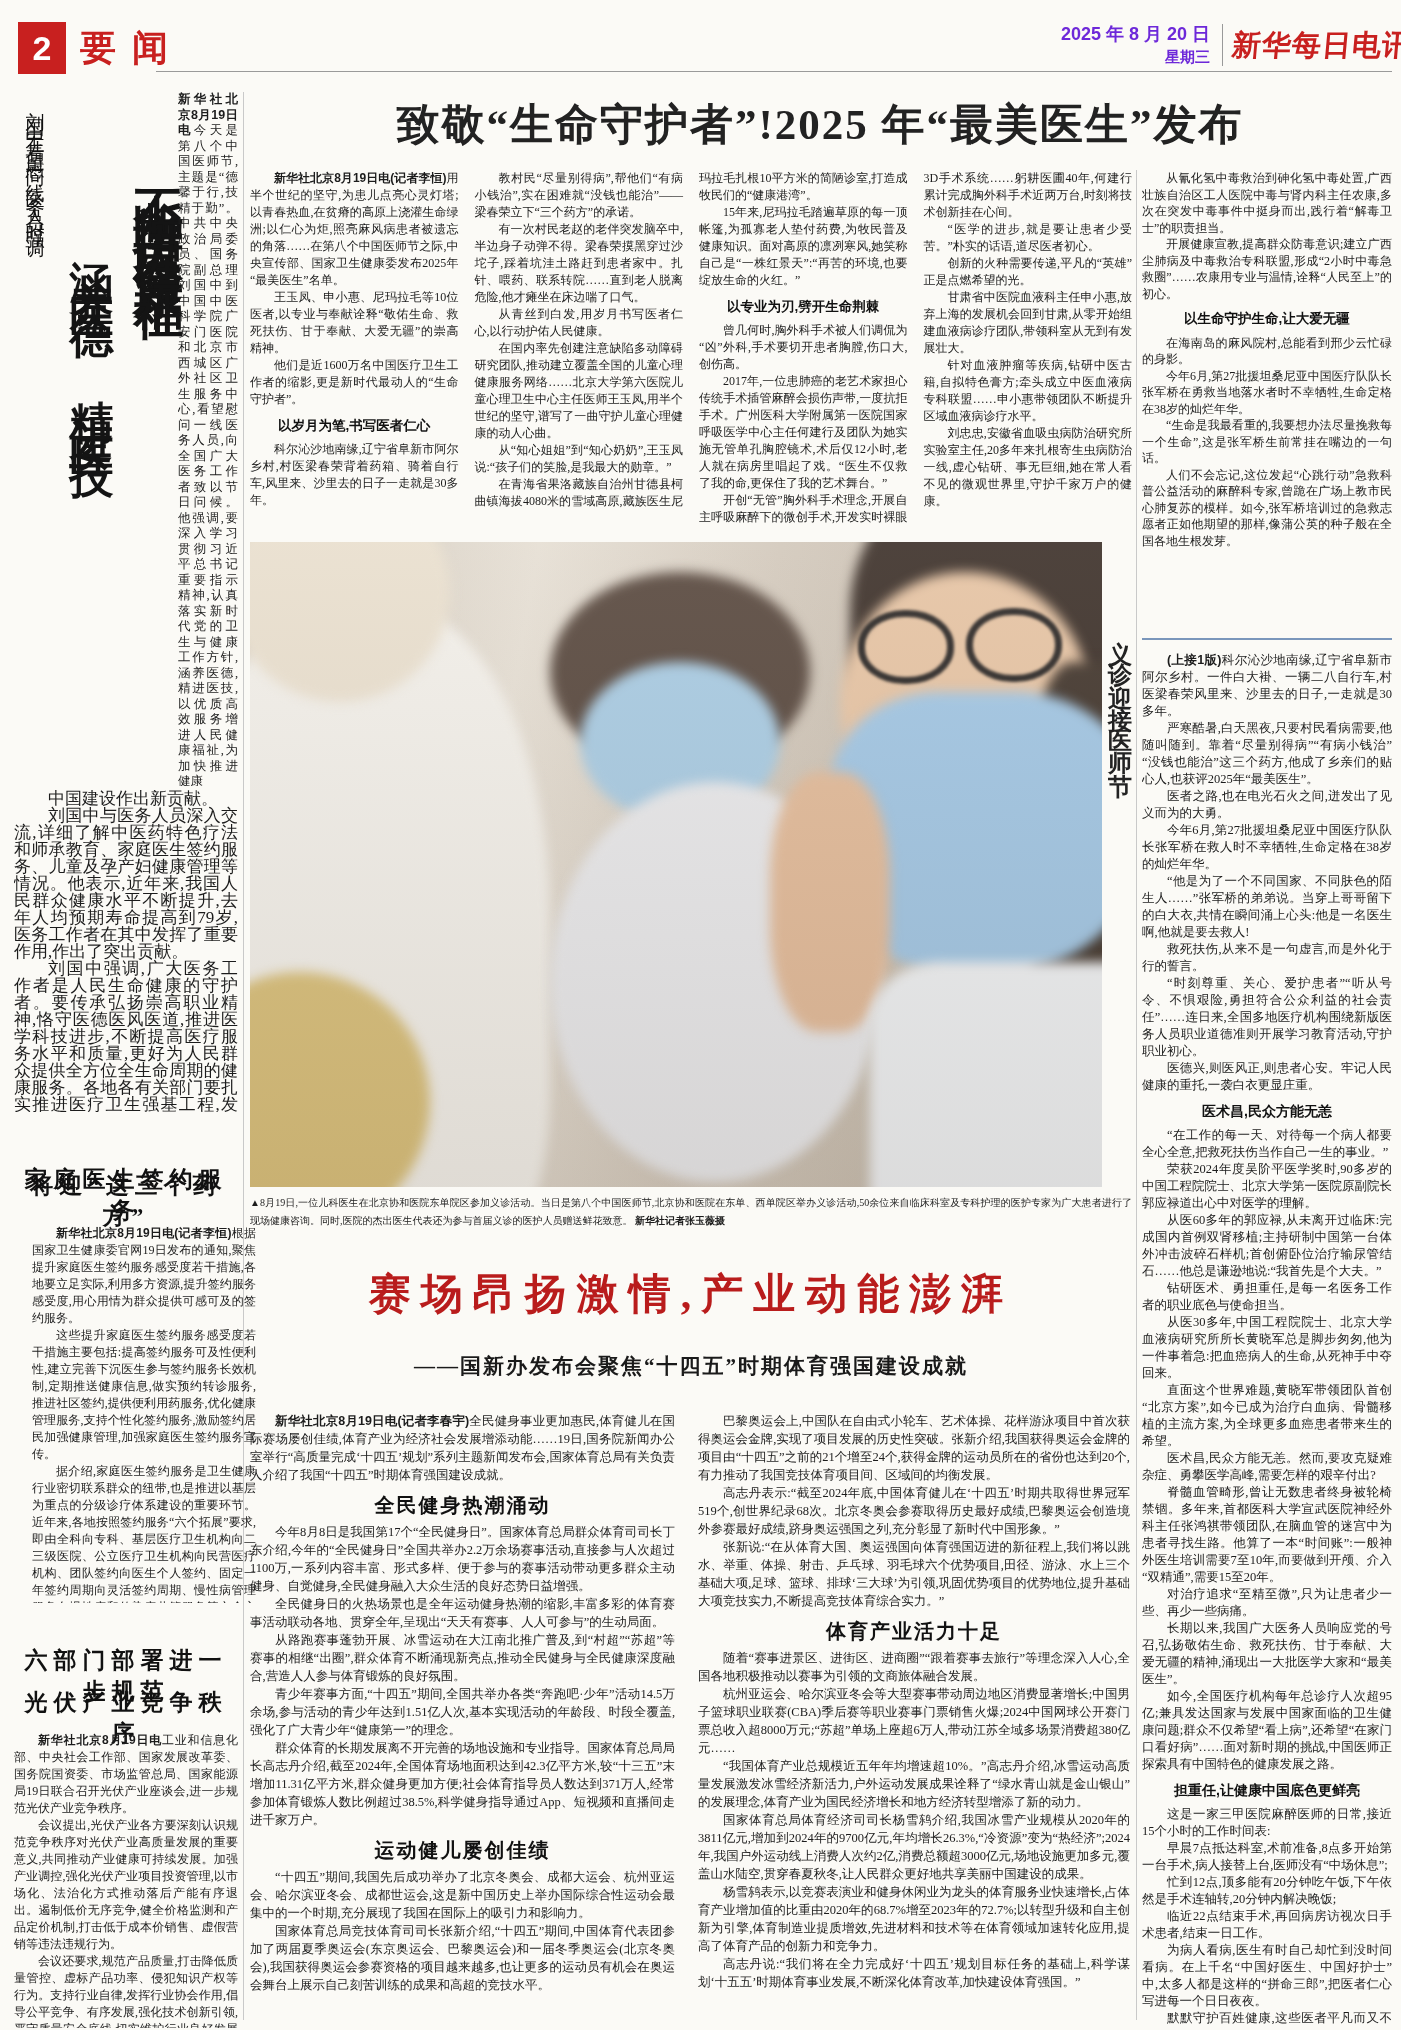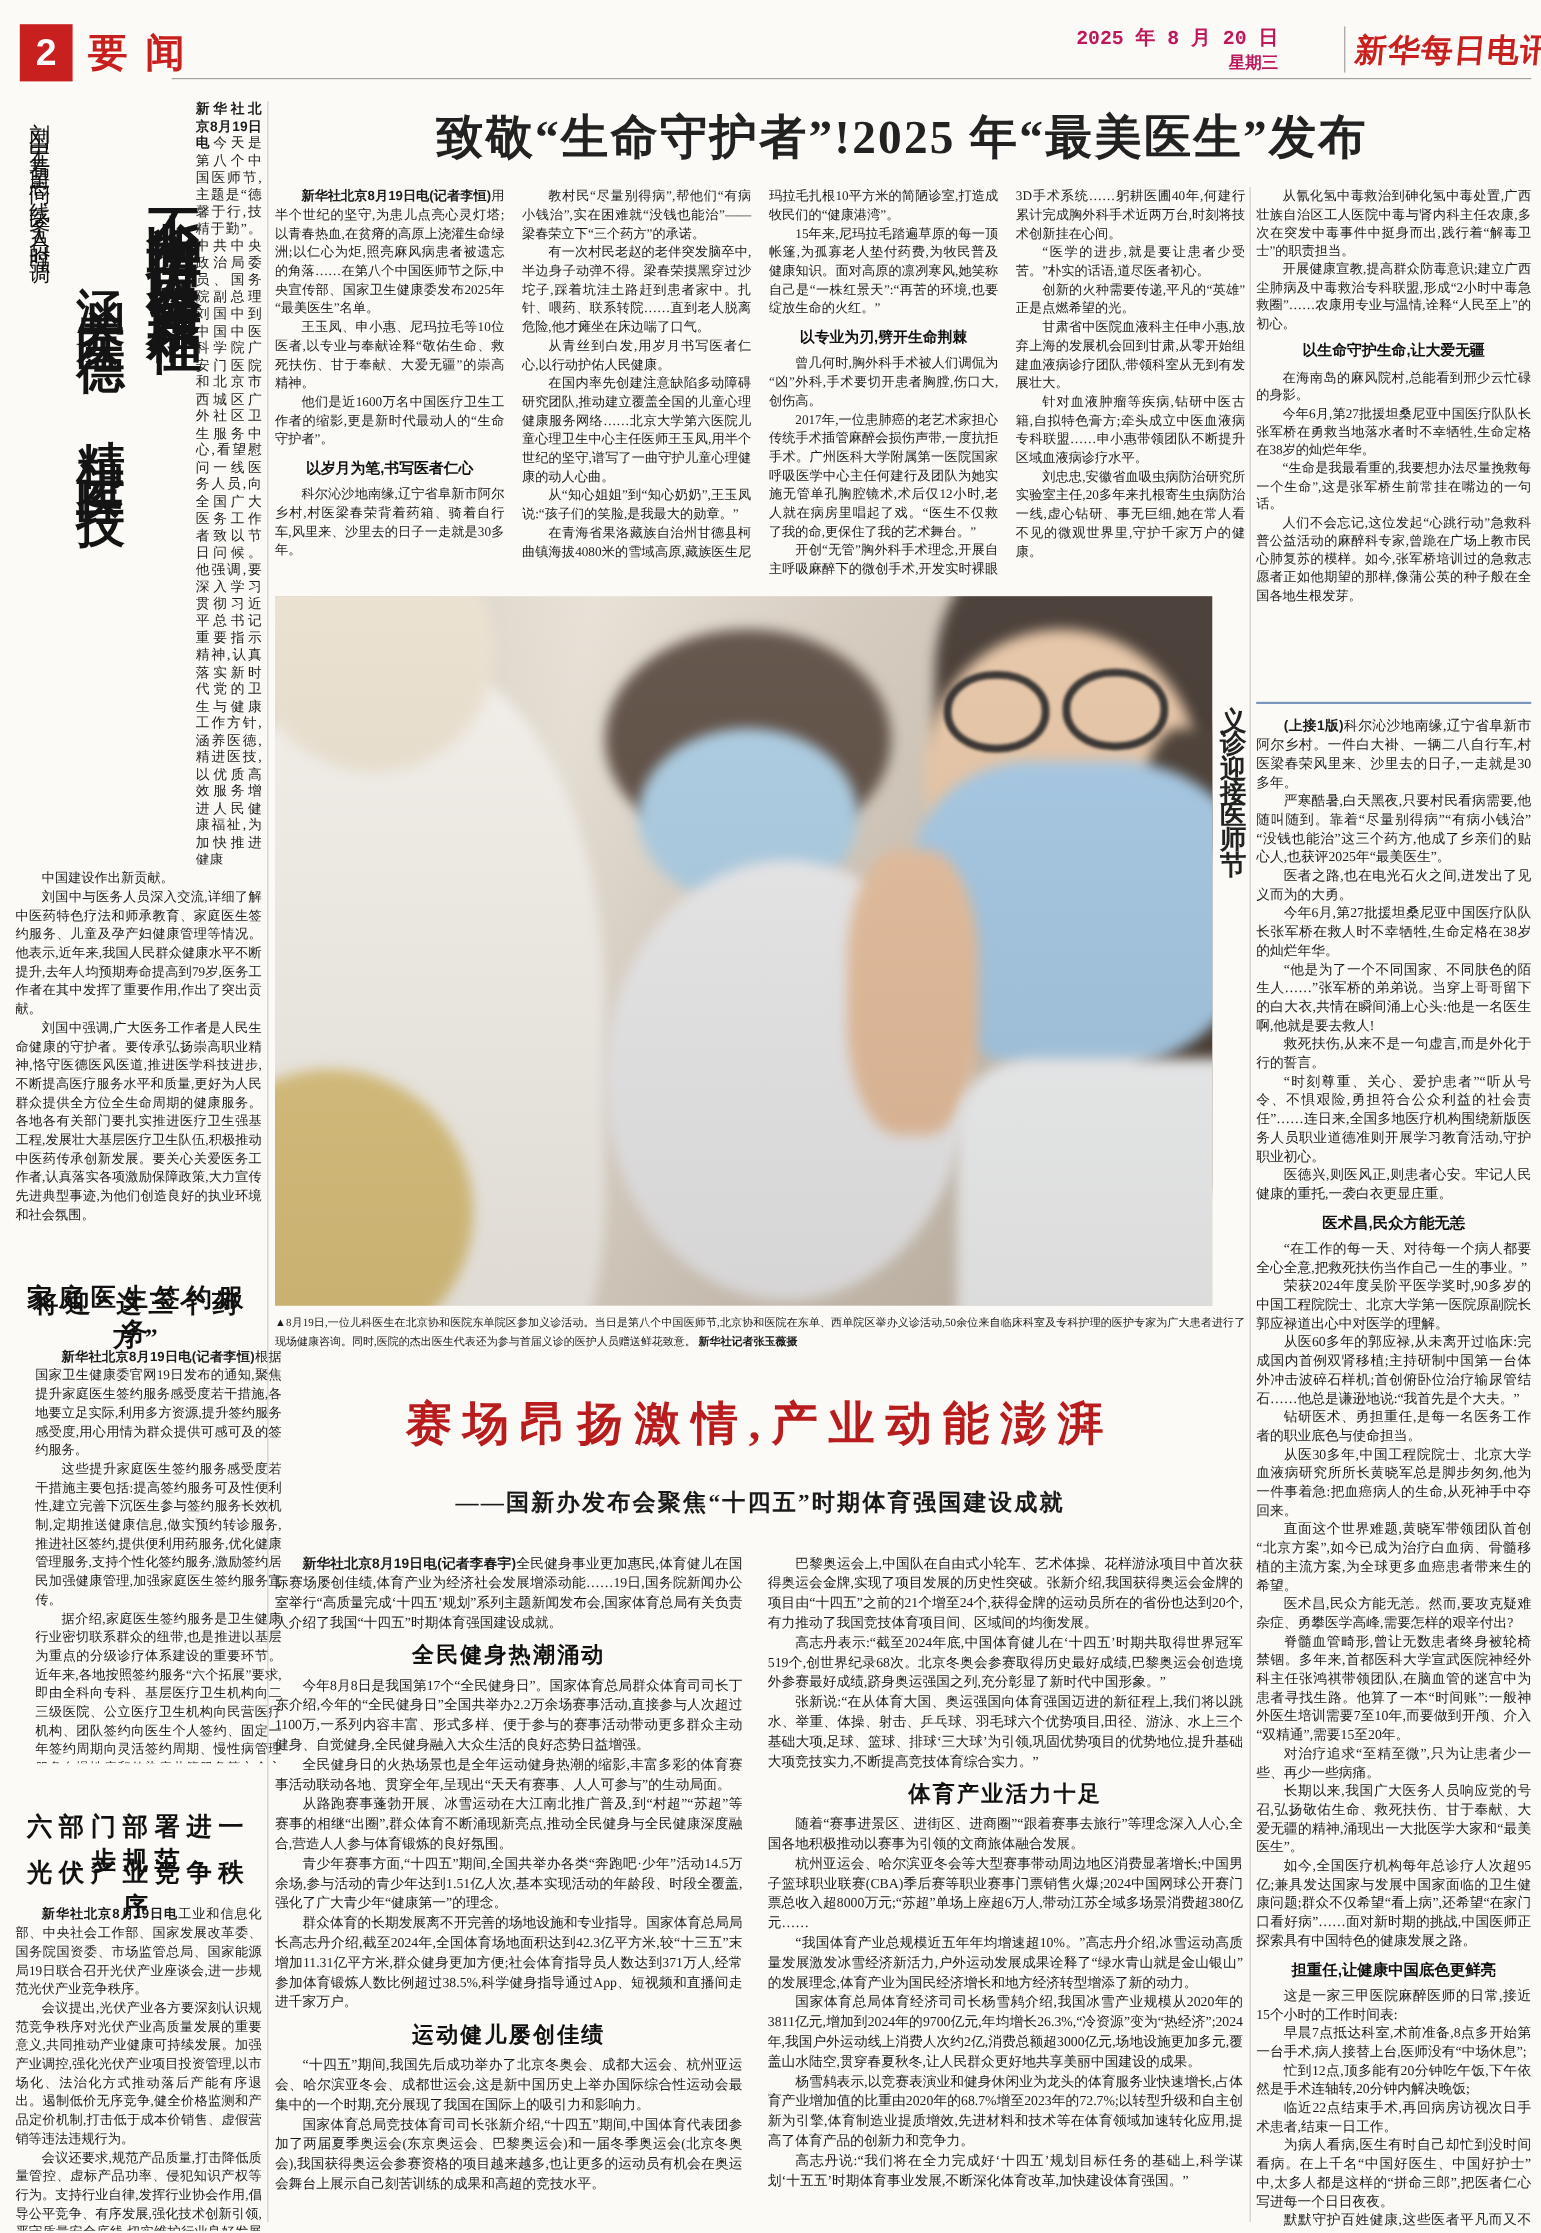--- a/index.html
+++ b/index.html
@@ -11,22 +11,22 @@
     color:#1c1c1c;
   }
   [data-name]{box-sizing:border-box;}
   
   .pagenum{position:absolute;left:18px;top:22px;width:48px;height:52px;background:#c8201f;
     color:#fff;font-weight:bold;font-size:34px;line-height:52px;text-align:center;
     font-family:"Liberation Sans",sans-serif;}
   .section{position:absolute;left:80px;top:24px;font-size:36px;font-weight:bold;color:#c8201f;
     letter-spacing:16px;}
   .head-rule{position:absolute;left:156px;top:71px;width:1236px;height:1px;background:#9a9a9a;}
-  .date-block{position:absolute;left:912px;top:22px;width:250px;text-align:right;
-    font-family:Liberation Mono, monospace;color:#be185d;}
+  .date-block{position:absolute;left:960px;top:22px;width:250px;text-align:right;
+    font-family:Liberation Sans, sans-serif;color:#6d28d9;}
   .date-block .d1{font-size:18px;font-weight:bold;}
   .date-block .d2{font-size:15px;font-weight:bold;margin-top:2px;}
   .date-sep{position:absolute;left:1222px;top:24px;width:1px;height:42px;background:#999;}
   .masthead{position:absolute;left:1232px;top:26px;width:162px;font-size:29px;font-weight:bold;
     color:#c8201f;transform:skewX(-5deg);letter-spacing:1px;white-space:nowrap;}
   
   .vrule{position:absolute;width:1px;background:#c9c9c9;}
   
   .para{margin:0;text-indent:2em;text-align:justify;}
   .lead{font-family:"Liberation Sans",sans-serif;}
@@ -40,21 +40,21 @@
   .v-head2{position:absolute;left:62px;top:226px;height:552px;
     writing-mode:vertical-rl;text-orientation:upright;
     font-size:44px;font-weight:bold;letter-spacing:18px;color:#141414;}
   .v-head1{position:absolute;left:126px;top:150px;height:630px;
     writing-mode:vertical-rl;text-orientation:upright;
     font-size:50px;font-weight:bold;letter-spacing:11px;color:#141414;}
   .narrow-col{position:absolute;left:178px;top:92px;width:60px;height:694px;
     font-size:12.5px;line-height:15.5px;}
   .narrow-col .para{text-indent:0;}
   .left-a1-body{position:absolute;left:14px;top:790px;width:224px;height:322px;
-    font-size:12px;line-height:17px;}
+    font-size:17px;line-height:17px;}
   .small-headline{position:absolute;text-align:center;font-weight:bold;color:#111;
     font-size:23px;letter-spacing:6px;}
   .left-a2-body{position:absolute;left:32px;top:1225px;width:224px;height:378px;
     font-size:12px;line-height:17px;}
   .left-a3-body{position:absolute;left:14px;top:1732px;width:224px;height:296px;
     font-size:12px;line-height:17px;}
   
   .main-headline{position:absolute;left:250px;top:96px;width:1140px;height:58px;
     font-size:43px;font-weight:bold;color:#222;text-align:center;letter-spacing:2px;
     white-space:nowrap;}

